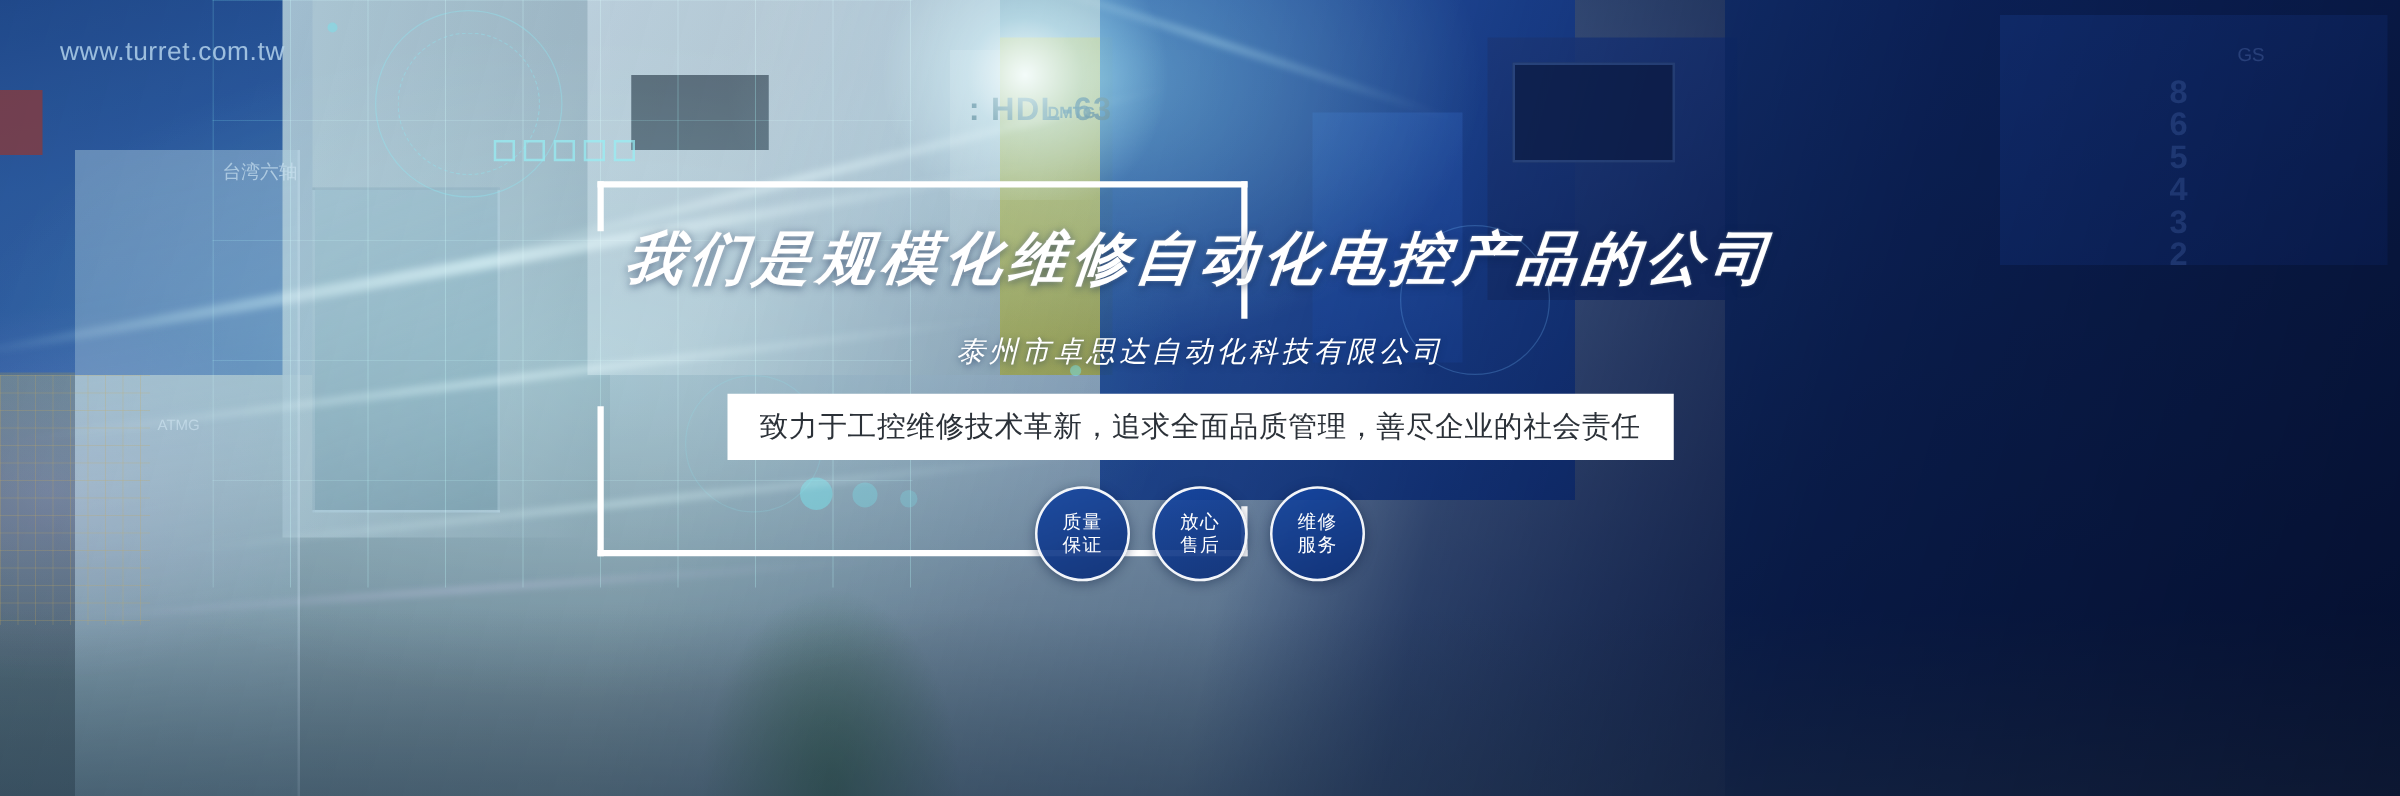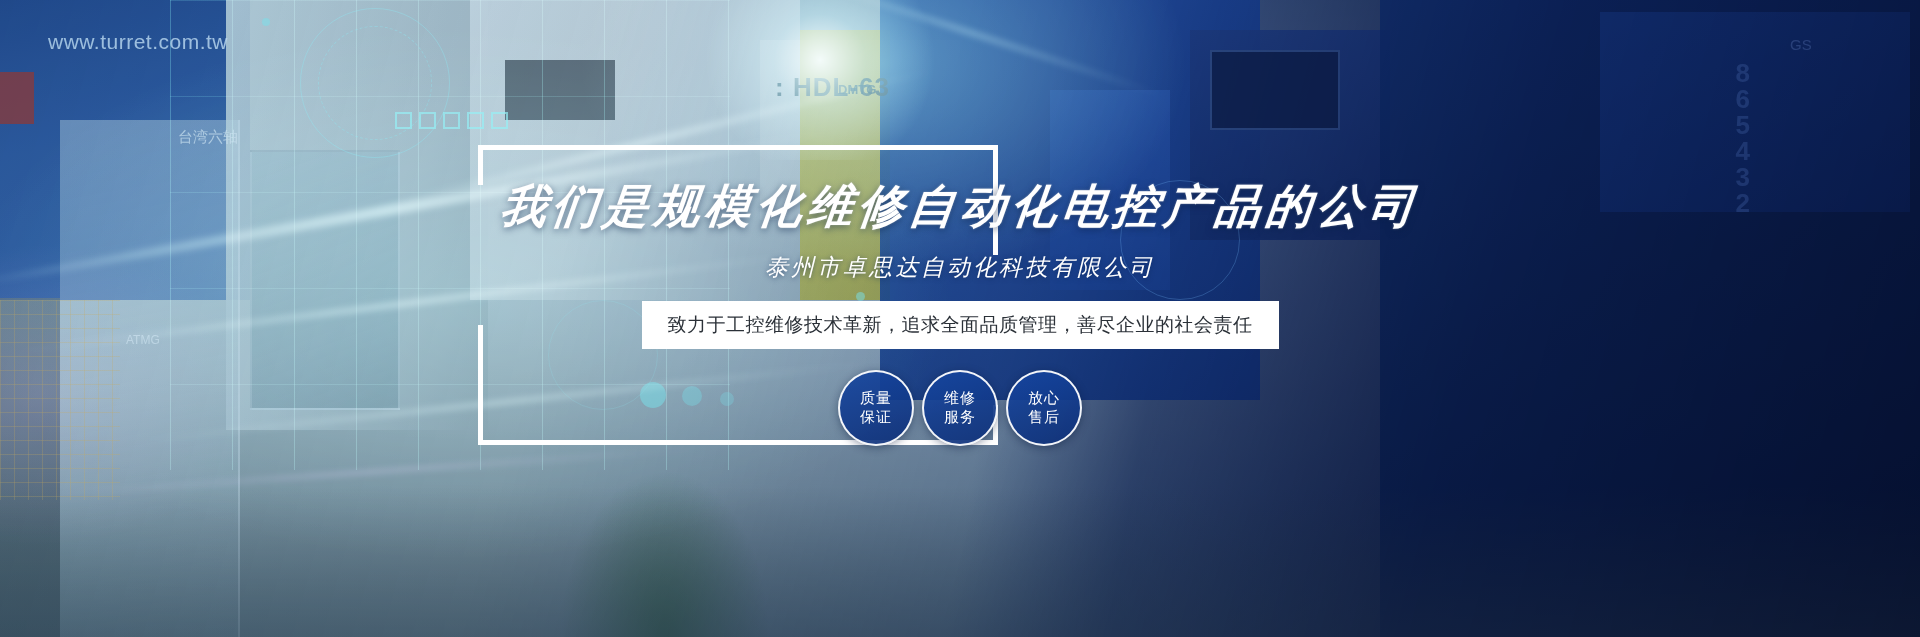--- a/index.html
+++ b/index.html
@@ -238,47 +238,47 @@
     font-weight: bold;
     font-style: italic;
     color: #ffffff;
     letter-spacing: 5px;
     white-space: nowrap;
     text-shadow: 0 2px 7px rgba(8,30,70,.55), 0 0 2px rgba(255,255,255,.5);
     transform: skewX(-6deg);
   }
 
   .company {
-    margin-top: 14px;
+    margin-top: 28px;
     font-family: "DejaVu Sans", "Liberation Sans", sans-serif;
     font-size: 23px;
     font-style: italic;
     color: #ffffff;
     letter-spacing: 3px;
     white-space: nowrap;
     text-shadow: 0 1px 5px rgba(10,35,80,.6);
   }
 
   .tagbar {
     margin-top: 18px;
     background: #ffffff;
     padding: 11px 26px;
     white-space: nowrap;
   }
   .tagbar-text {
     font-family: "DejaVu Sans", "Liberation Sans", sans-serif;
-    font-size: 19px;
+    font-size: 23px;
     color: #2b3138;
     letter-spacing: .5px;
   }
 
   .circles {
     margin-top: 21px;
     display: flex;
-    gap: 8px;
+    gap: 18px;
   }
   .circle {
     width: 76px; height: 76px;
     border-radius: 50%;
     background: linear-gradient(160deg, rgba(22,70,160,.92), rgba(14,48,120,.92));
     border: 2px solid rgba(255,255,255,.95);
     display: flex; flex-direction: column;
     align-items: center; justify-content: center;
     color: #ffffff;
     font-family: "DejaVu Sans", "Liberation Sans", sans-serif;
@@ -382,23 +382,23 @@
     <div class="tagbar">
       <span class="tagbar-text">致力于工控维修技术革新，追求全面品质管理，善尽企业的社会责任</span>
     </div>
 
     <div class="circles">
       <div class="circle">
         <span>质量</span>
         <span>保证</span>
       </div>
       <div class="circle">
+        <span>放心</span>
+        <span>售后</span>
+      </div>
+      <div class="circle">
         <span>维修</span>
         <span>服务</span>
       </div>
-      <div class="circle">
-        <span>放心</span>
-        <span>售后</span>
-      </div>
     </div>
 
   </div>
 </div>
 
 </body></html>

